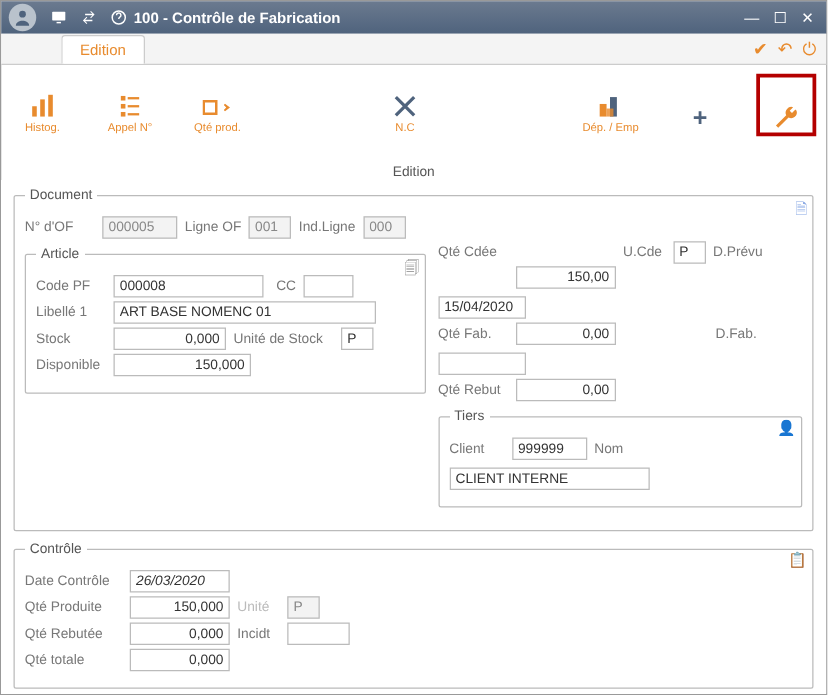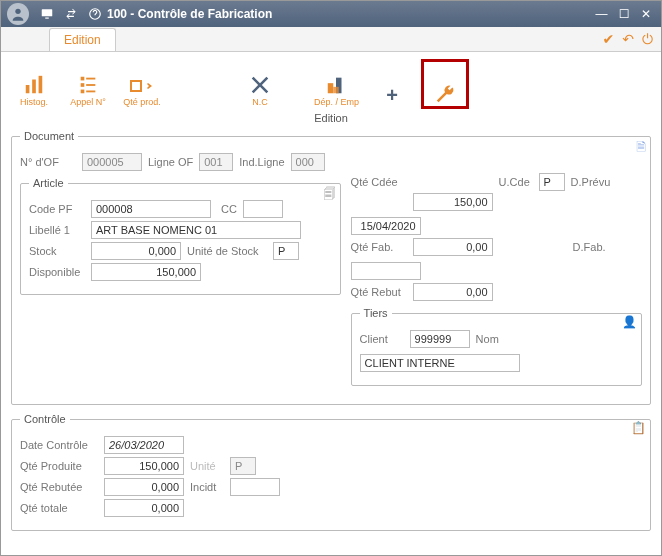--- a/index.html
+++ b/index.html
@@ -7,21 +7,21 @@
 .titlebar{height:26px;background:linear-gradient(#6b7a8f,#4f637d);color:#fff;display:flex;align-items:center;padding:0 6px;font-size:12px}
 .titlebar .avatar{width:22px;height:22px;border-radius:50%;background:#b9c2cc;display:flex;align-items:center;justify-content:center;margin-right:6px}
 .titlebar .avatar svg{width:16px;height:16px;fill:#4f637d}
 .titlebar .ticon{margin:0 4px;display:inline-flex;align-items:center;justify-content:center;width:16px;height:16px}
 .titlebar .ttitle{flex:1;text-align:left;font-weight:bold}
 .titlebar .right span{margin:0 4px;cursor:pointer}
 .tabbar{height:24px;background:#f4f4f4;border-bottom:1px solid #ccc;display:flex;align-items:flex-end;padding-left:48px;position:relative}
 .tabbar .tab{padding:4px 14px;border:1px solid #ccc;border-bottom:none;background:#fff;color:#e88b2e;font-size:12px;border-radius:3px 3px 0 0}
 .tabbar .actions{position:absolute;right:8px;bottom:3px;display:flex;gap:8px;color:#e88b2e;font-size:14px}
 .toolbar{padding:4px 8px 0 8px}
-.toolbar .row{display:flex;align-items:flex-end;gap:4px}
+.toolbar .row{display:flex;align-items:flex-end;gap:20px}
 .tbtn{display:flex;flex-direction:column;align-items:center;justify-content:flex-end;min-width:42px;height:44px;padding:2px 4px;font-size:9px;color:#e88b2e;cursor:pointer}
 .tbtn .ico{width:24px;height:24px;display:flex;align-items:center;justify-content:center}
 .tbtn.hl{border:3px solid #b40000;padding:0}
 .toolbar .spacer{flex:1}
 .toolbar .sublabel{text-align:center;color:#555;font-size:11px;margin-top:2px}
 .body{flex:1;padding:6px 10px;overflow:auto;background:#fff}
 fieldset{border:1px solid #bbb;border-radius:2px;margin:0 0 8px 0;padding:8px 8px 10px 8px;position:relative}
 fieldset>legend{color:#555;font-size:11px;padding:0 4px}
 .corner-ico{position:absolute;top:-4px;right:4px;font-size:12px}
 .row{display:flex;align-items:center;gap:6px;margin:3px 0;flex-wrap:wrap}
@@ -196,21 +196,21 @@
           </fieldset>
         </div>
 
         <div class="col">
           <div class="row">
             <label class="lbl">Qté Cdée</label>
             <input class="txt num" style="width: 80px; margin-top: 40px;" value="150,00">
             <label class="lbl" style="min-width:34px">U.Cde</label>
             <input class="txt" style="width: 26px;" value="P">
             <label class="lbl" style="min-width:42px">D.Prévu</label>
-            <input class="txt" style="width: 70px; text-align: right;" value="15/04/2020">
+            <input class="txt" style="width: 70px;" value="15/04/2020">
           </div>
           <div class="row">
             <label class="lbl">Qté Fab.</label>
             <input class="txt num" style="width: 80px;" value="0,00">
             <div style="width:68px"></div>
             <label class="lbl" style="min-width:42px">D.Fab.</label>
             <input class="txt" style="width: 70px;" value="">
           </div>
           <div class="row">
             <label class="lbl">Qté Rebut</label>

